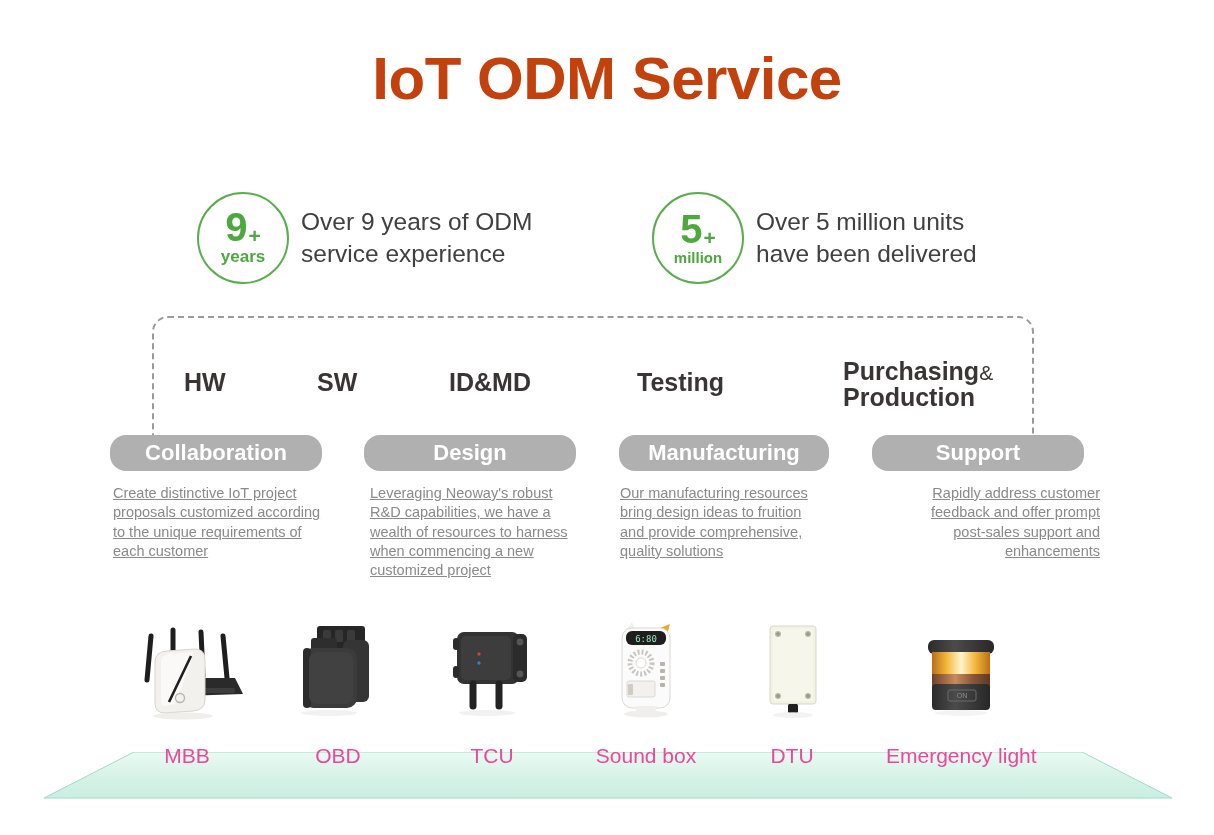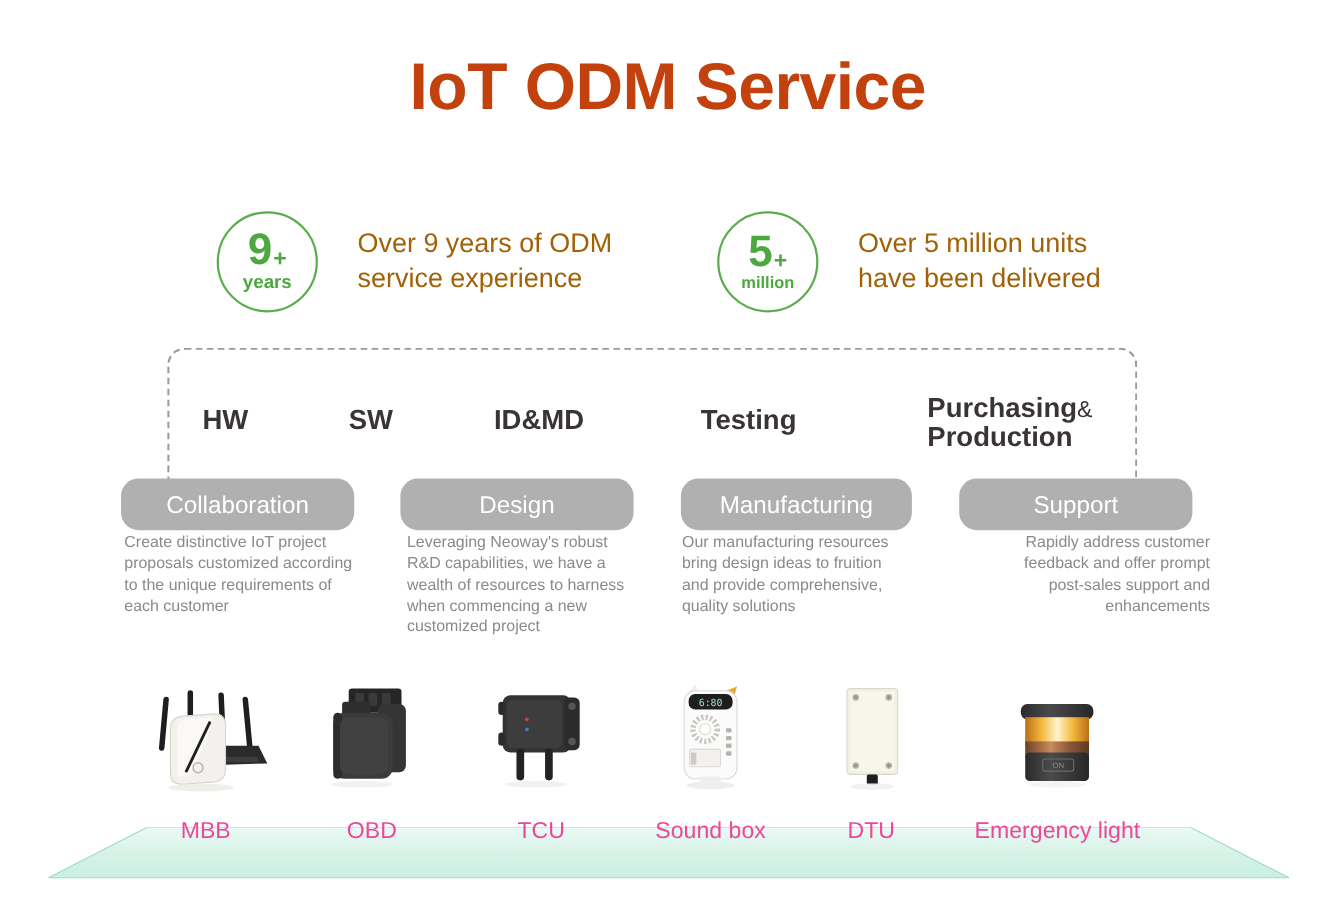--- a/index.html
+++ b/index.html
@@ -32,22 +32,22 @@
     align-items: center; justify-content: center;
     flex: 0 0 auto;
   }
   .badge-top { display: flex; align-items: flex-start; line-height: 1; }
   .badge-num { font-size: 40px; font-weight: bold; color: #4ea840; line-height: 0.92; }
   .badge-plus { font-size: 21px; font-weight: bold; color: #4ea840; line-height: 1; margin-left: 1px; margin-top: 16px; }
   .badge-unit { font-size: 17px; font-weight: bold; color: #4ea840; margin-top: 1px; }
   .badge-unit.small { font-size: 15px; }
 
   .stat-text {
-    margin-left: 36px;
-    font-size: 24.5px; color: #a16207; line-height: 1.32;
+    margin-left: 12px;
+    font-size: 24.5px; color: #404040; line-height: 1.32;
     white-space: pre-line;
   }
 
   
   .dashed-box {
     position: absolute;
     left: 152px; top: 316px;
     width: 882px; height: 122px;
     border: 2px dashed #9a9a9a;
     border-bottom: none;
@@ -64,35 +64,36 @@
   .ph-hw    { left: 184px; top: 368px; }
   .ph-sw    { left: 317px; top: 368px; }
   .ph-idmd  { left: 449px; top: 368px; }
   .ph-test  { left: 637px; top: 368px; }
   .ph-prod  { left: 843px; top: 358px; line-height: 1.04; }
   .ph-prod .amp { font-size: 21px; font-weight: normal; }
 
   
   .pill {
     position: absolute;
-    height: 47px; border-radius: 16px;
+    height: 36px; border-radius: 16px;
     background: #b0b0b0;
-    color: #ffffff; font-size: 22px; font-weight: normal;
+    color: #ffffff; font-size: 22px; font-weight: bold;
     display: flex; align-items: center; justify-content: center;
   }
   .pill-1 { left: 110px;  top: 435px; width: 212px; }
   .pill-2 { left: 364px;  top: 435px; width: 212px; }
   .pill-3 { left: 619px;  top: 435px; width: 210px; }
   .pill-4 { left: 872px;  top: 435px; width: 212px; }
 
   
   .desc {
     position: absolute;
     font-size: 14.5px; color: #8a8a8a; line-height: 1.33;
     white-space: pre-line;
+    text-decoration: underline;
   }
   .desc-1 { left: 113px; top: 484px; width: 228px; }
   .desc-2 { left: 370px; top: 484px; width: 228px; }
   .desc-3 { left: 620px; top: 484px; width: 222px; }
   .desc-4 { left: 890px; top: 484px; width: 210px; text-align: right; }
 
   
   .platform {
     position: absolute; left: 44px; top: 752px;
     width: 1128px; height: 48px;

